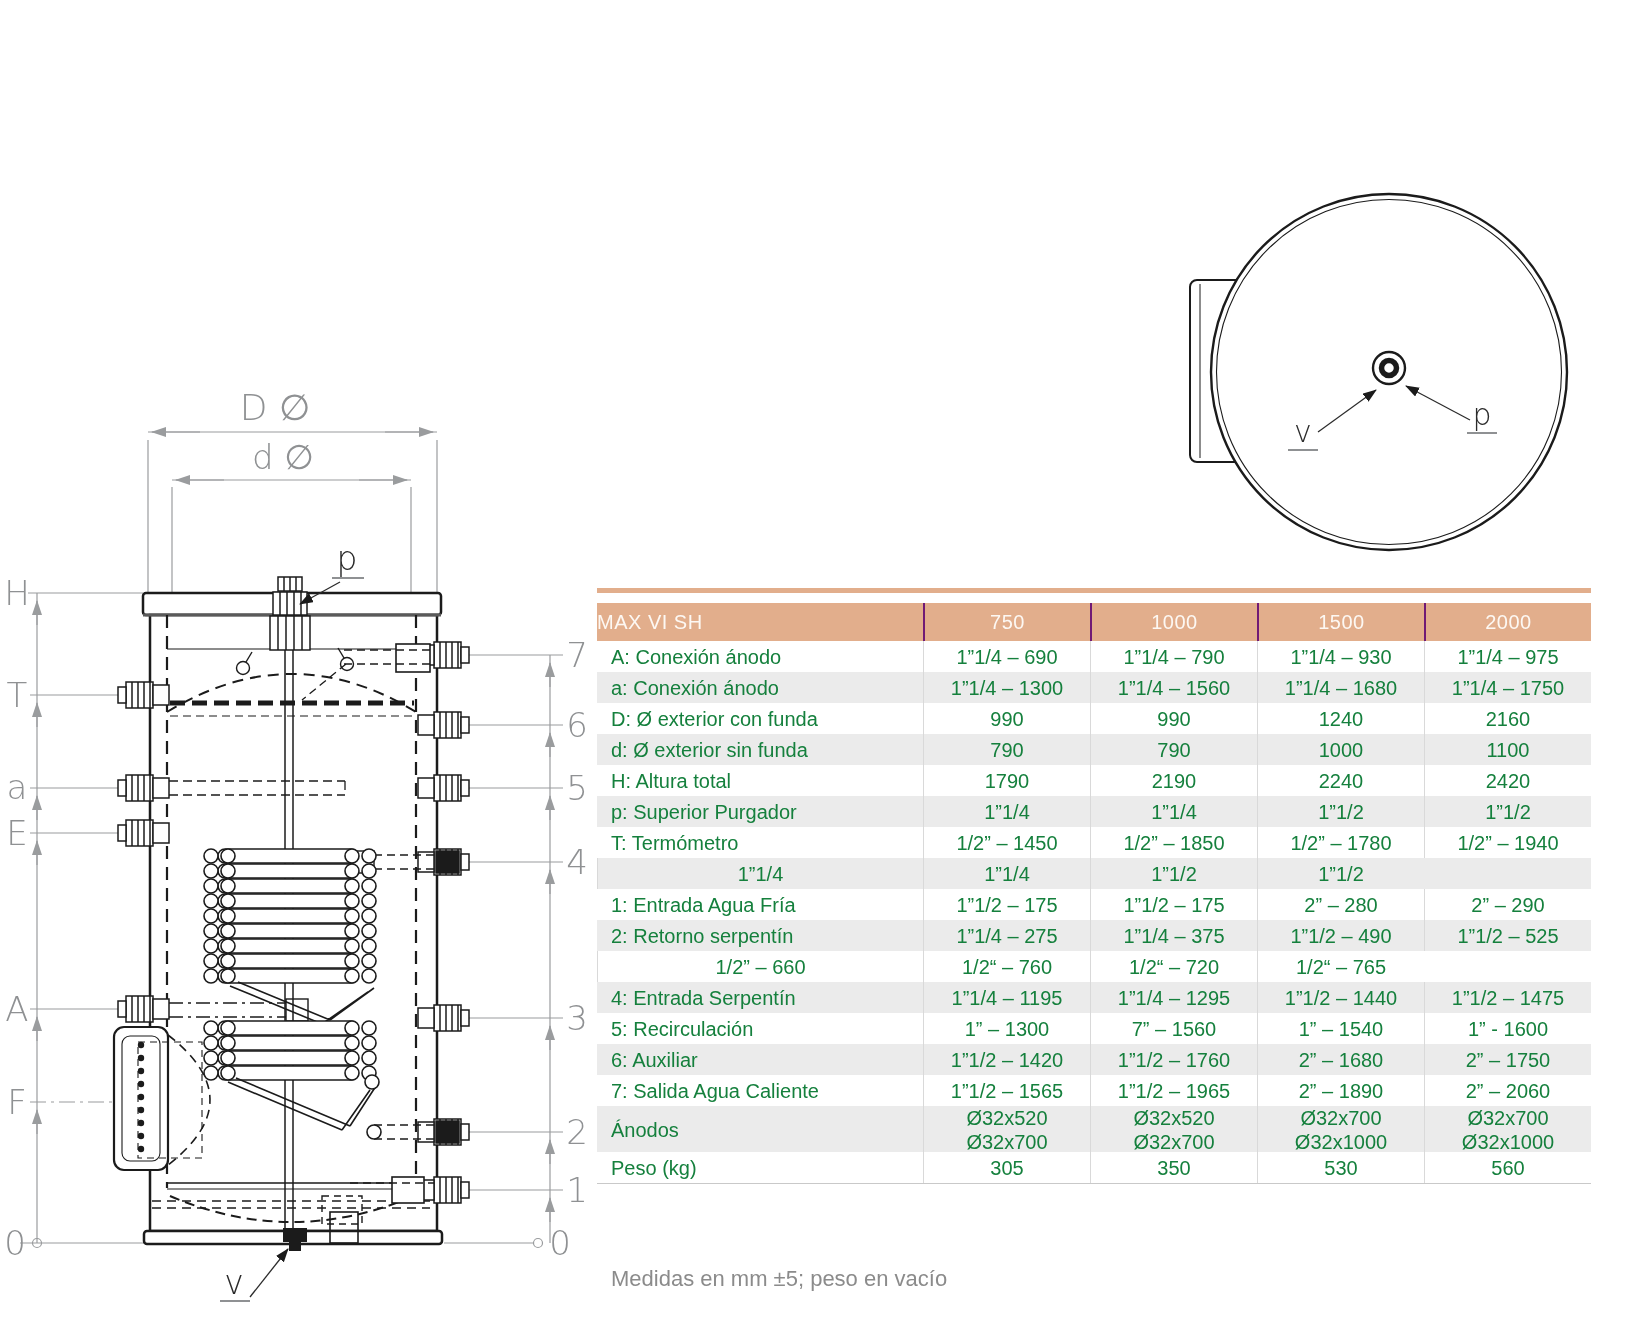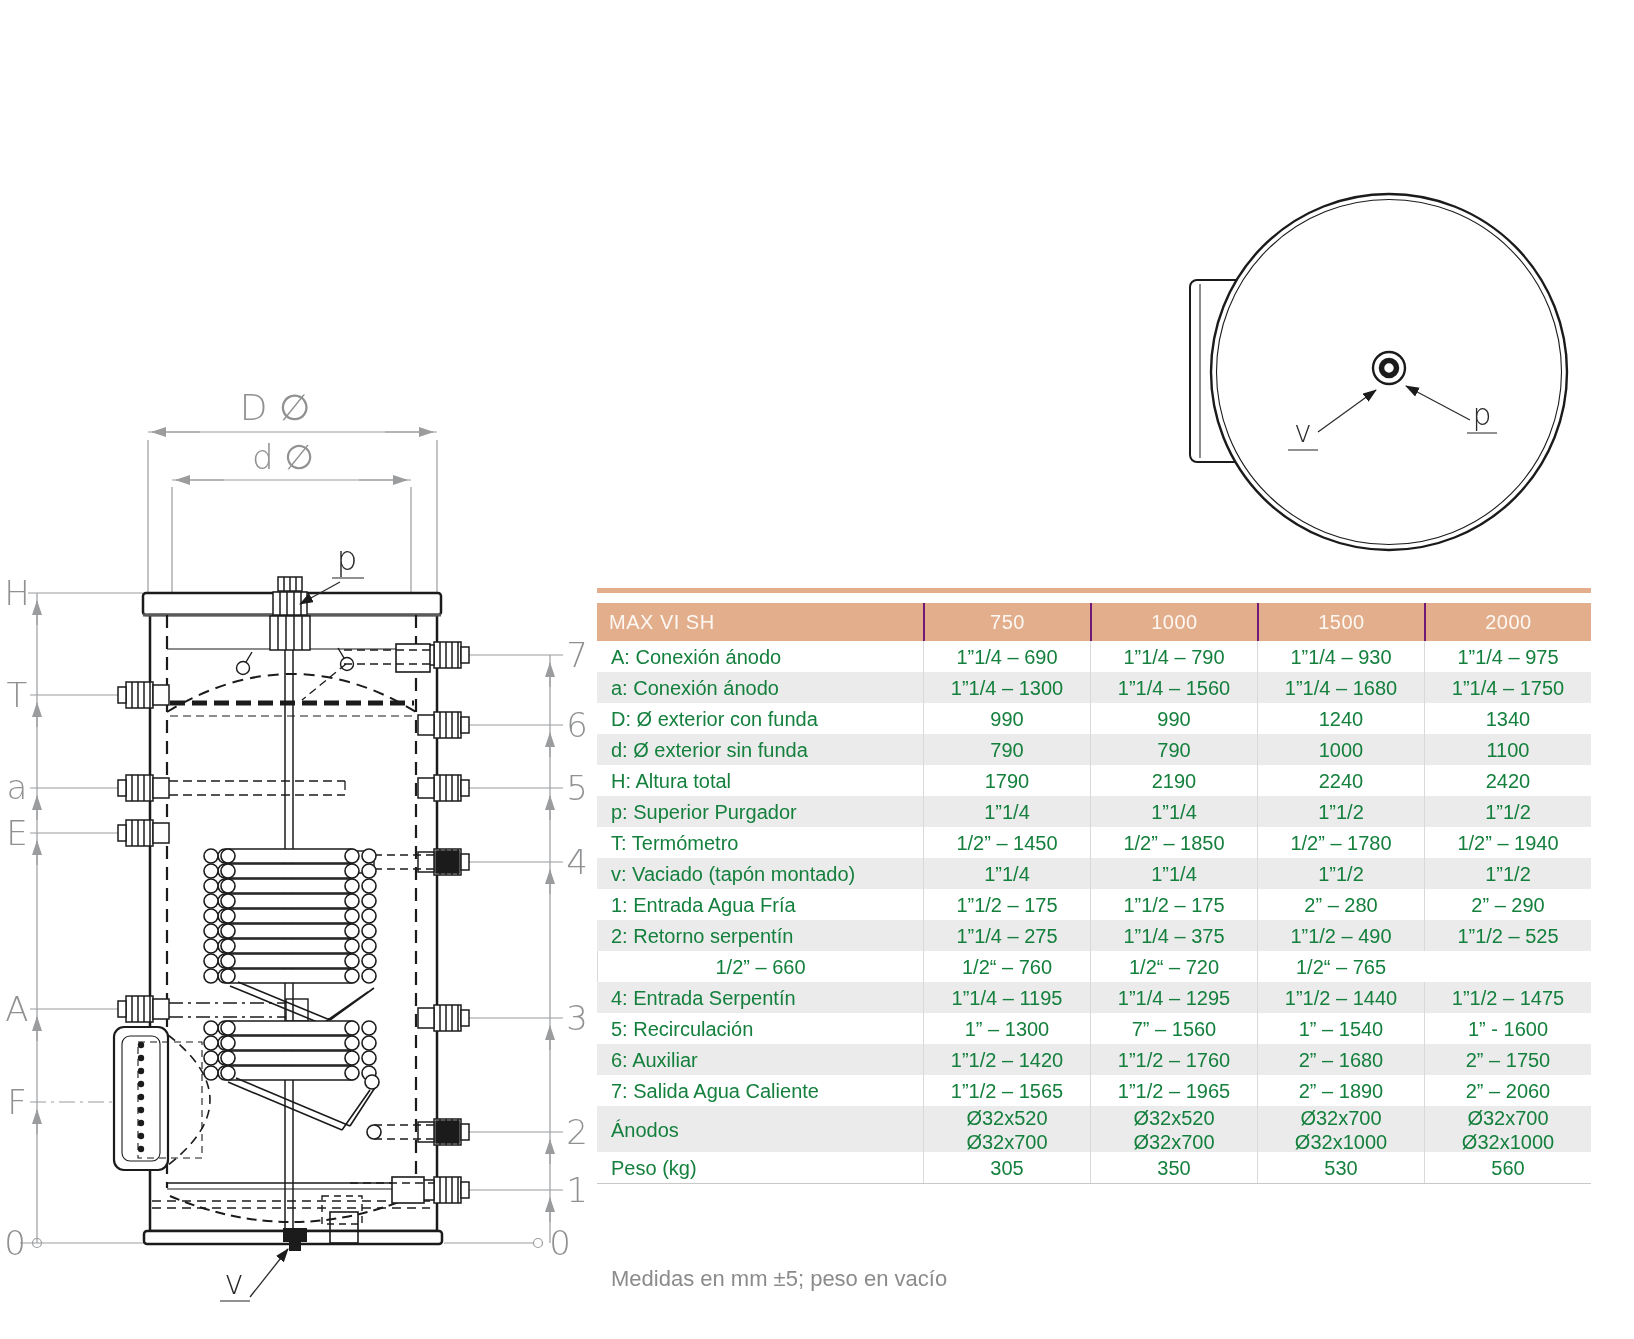--- a/index.html
+++ b/index.html
@@ -9,21 +9,21 @@
   .topview{position:absolute;left:1150px;top:180px;}
   .dimtext{font-family:"DejaVu Sans","Liberation Sans",sans-serif;font-weight:300;}
   .drawtext{font-family:"DejaVu Sans","Liberation Sans",sans-serif;font-weight:300;}
 
   
   .spec{position:absolute;left:597px;top:588px;width:994px;}
   .spec .topstrip{height:5px;background:#e2ae8c;}
   .spec .thead{margin-top:10px;display:grid;grid-template-columns:326px 1fr 1fr 1fr 1fr;
                background:#e2ae8c;height:38px;color:#fdf8f3;font-size:20px;}
   .spec .thead .cell{display:flex;align-items:center;justify-content:center;letter-spacing:.5px;}
-  .spec .thead .cell.title{justify-content:flex-start;padding-left:0;margin-left:12px;}
+  .spec .thead .cell.title{justify-content:flex-start;padding-left:0;}
   .spec .thead .cell + .cell{border-left:2px solid #701a75;}
   .tbody{border-bottom:1px solid #c9c9c9;}
   .trow{display:grid;grid-template-columns:326px 1fr 1fr 1fr 1fr;height:31px;
         color:#15803d;font-size:20px;}
   .trow.alt{background:#ebebeb;}
   .trow.tall{height:46px;}
   .trow .cell{display:flex;align-items:center;justify-content:center;text-align:center;
               white-space:pre-line;line-height:24px;}
   .trow .cell.label{justify-content:flex-start;text-align:left;padding-left:14px;}
   .trow .cell.val{border-left:1px solid #d9d9d9;}
@@ -327,21 +327,21 @@
         <div class="cell val">1”1/4 – 1300</div>
         <div class="cell val">1”1/4 – 1560</div>
         <div class="cell val">1”1/4 – 1680</div>
         <div class="cell val">1”1/4 – 1750</div>
       </div>
       <div class="trow">
         <div class="cell label">D: Ø exterior con funda</div>
         <div class="cell val">990</div>
         <div class="cell val">990</div>
         <div class="cell val">1240</div>
-        <div class="cell val">1340</div>
+        <div class="cell val">2160</div>
       </div>
       <div class="trow alt">
         <div class="cell label">d: Ø exterior sin funda</div>
         <div class="cell val">790</div>
         <div class="cell val">790</div>
         <div class="cell val">1000</div>
         <div class="cell val">1100</div>
       </div>
       <div class="trow">
         <div class="cell label">H: Altura total</div>
@@ -358,21 +358,20 @@
         <div class="cell val">1”1/2</div>
       </div>
       <div class="trow">
         <div class="cell label">T: Termómetro</div>
         <div class="cell val">1/2” – 1450</div>
         <div class="cell val">1/2” – 1850</div>
         <div class="cell val">1/2” – 1780</div>
         <div class="cell val">1/2” – 1940</div>
       </div>
       <div class="trow alt">
-        <div class="cell label">v: Vaciado (tapón montado)</div>
         <div class="cell val">1”1/4</div>
         <div class="cell val">1”1/4</div>
         <div class="cell val">1”1/2</div>
         <div class="cell val">1”1/2</div>
       </div>
       <div class="trow">
         <div class="cell label">1: Entrada Agua Fría</div>
         <div class="cell val">1”1/2 – 175</div>
         <div class="cell val">1”1/2 – 175</div>
         <div class="cell val">2” – 280</div>

